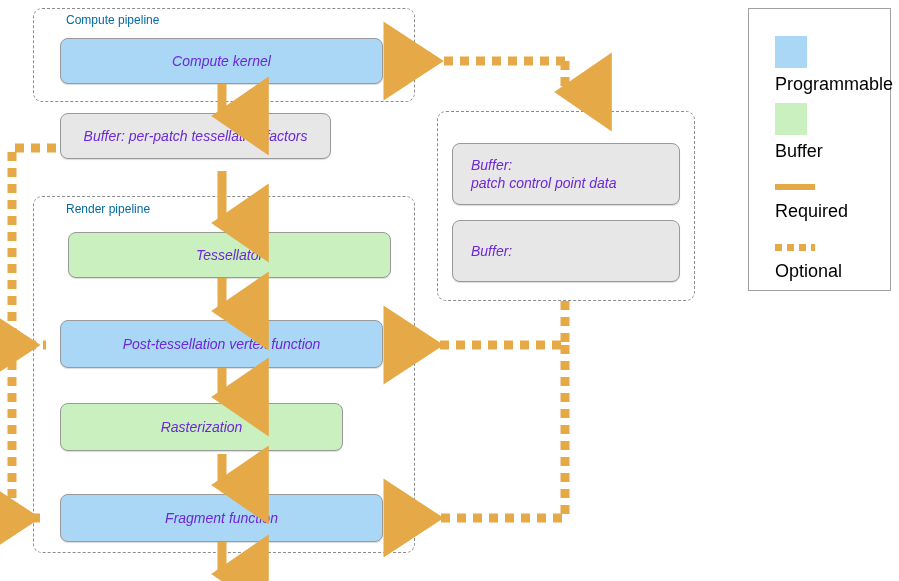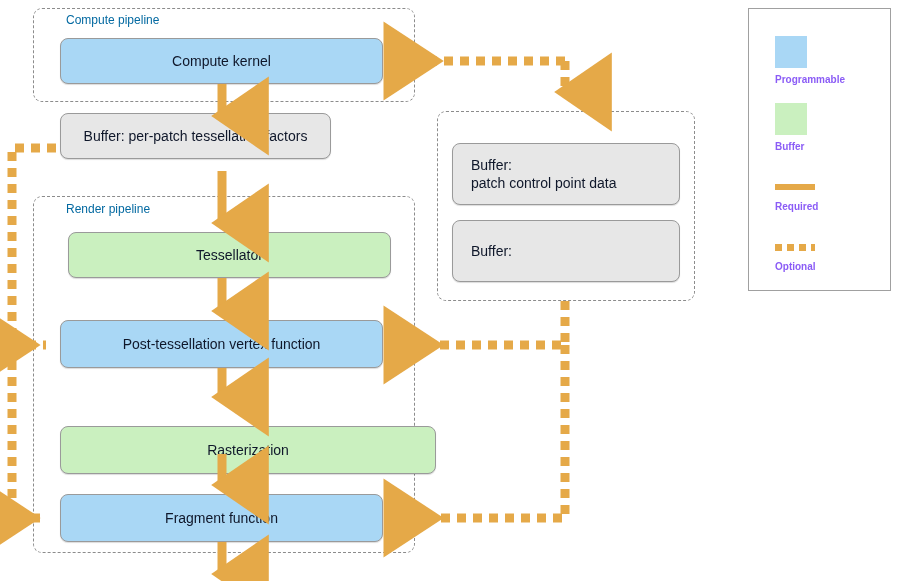--- a/index.html
+++ b/index.html
@@ -35,23 +35,24 @@
   }
   
   .node {
     position: absolute;
     box-sizing: border-box;
     border-radius: 8px;
     border: 1px solid #9a9a9a;
     display: flex;
     align-items: center;
     font-size: 14px;
-    color: #0f172a;
+    color: #6d28d9;
     line-height: 1.32;
     box-shadow: 0 1px 1px rgba(0,0,0,0.14);
+    font-style: italic;
   }
   .node.center { justify-content: center; text-align: center; }
   .node.left   { justify-content: flex-start; text-align: left; padding-left: 18px; margin-top: 12px; }
   .node.prog   { background: #a9d7f5; }
   .node.fixed  { background: #caf0bf; }
   .node.buffer { background: #e7e7e7; }
   .node span { display: block; }
 
   
   #legend {
@@ -70,25 +71,24 @@
     background: #e5a948;
   }
   .legend-bar-dashed {
     position: absolute;
     width: 40px; height: 7px;
     background: repeating-linear-gradient(to right,
       #e5a948 0px, #e5a948 7px, rgba(0,0,0,0) 7px, rgba(0,0,0,0) 12px);
   }
   .legend-label {
     position: absolute;
-    font-size: 10px;
-    color: #8b5cf6;
+    font-size: 18px;
+    color: #000000;
     white-space: nowrap;
     line-height: 1;
-    font-weight: bold;
   }
   
   #wires {
     position: absolute;
     left: 0; top: 0;
     width: 899px; height: 581px;
     pointer-events: none;
   }
 </style>
 </head>
@@ -113,21 +113,21 @@
   </div>
 
   <div class="node fixed center" style="left:60px; top:232px; width:323px; height:46px;margin-left:8px;">
     <span>Tessellator</span>
   </div>
 
   <div class="node prog center" style="left:60px; top:320px; width:323px; height:48px;">
     <span>Post-tessellation vertex function</span>
   </div>
 
-  <div class="node fixed center" style="left:60px; top:426px; width:376px; height:48px;align-items:center;">
+  <div class="node fixed center" style="left:60px; top:403px; width:283px; height:48px;align-items:center;">
     <span>Rasterization</span>
   </div>
 
   <div class="node prog center" style="left:60px; top:494px; width:323px; height:48px;">
     <span>Fragment function</span>
   </div>
 
   <div class="node buffer left" style="left:452px; top:131px; width:228px; height:62px;">
     <div>
       <span>Buffer:</span>

